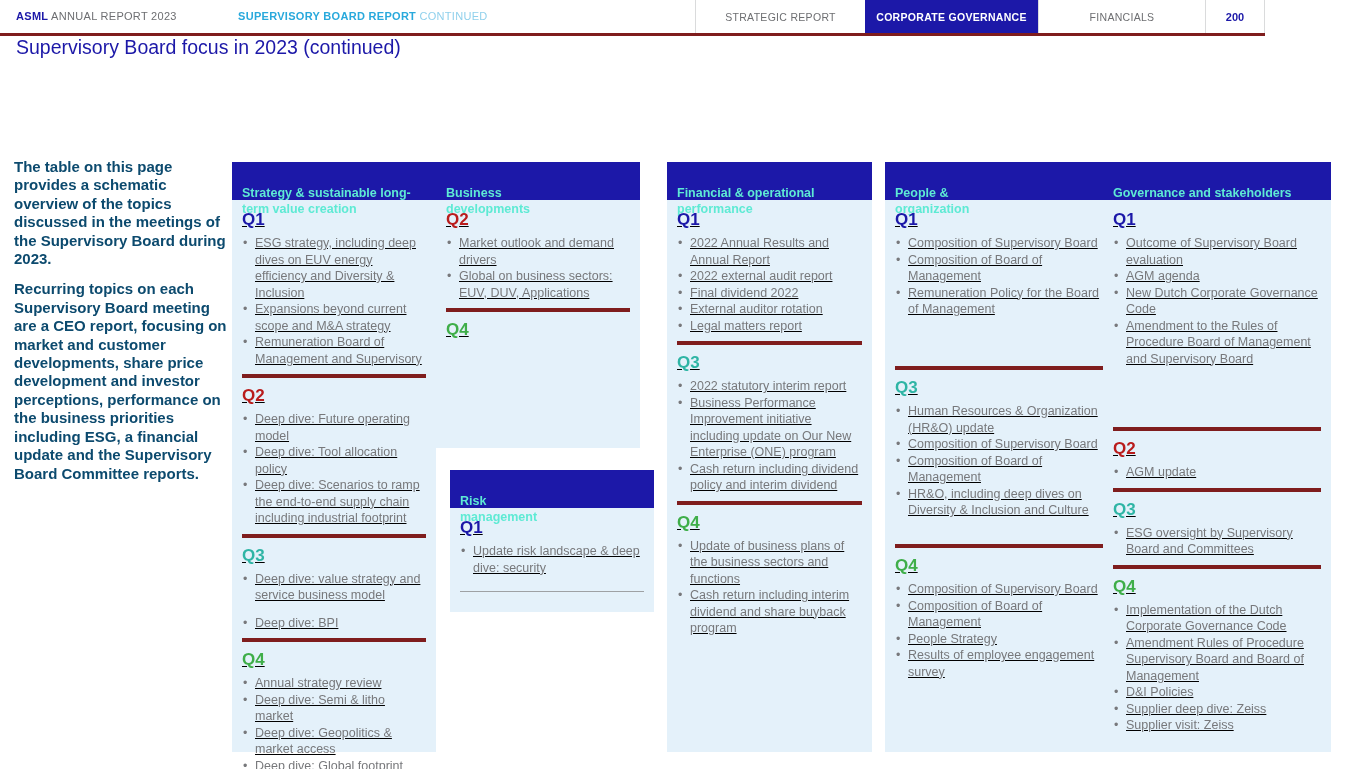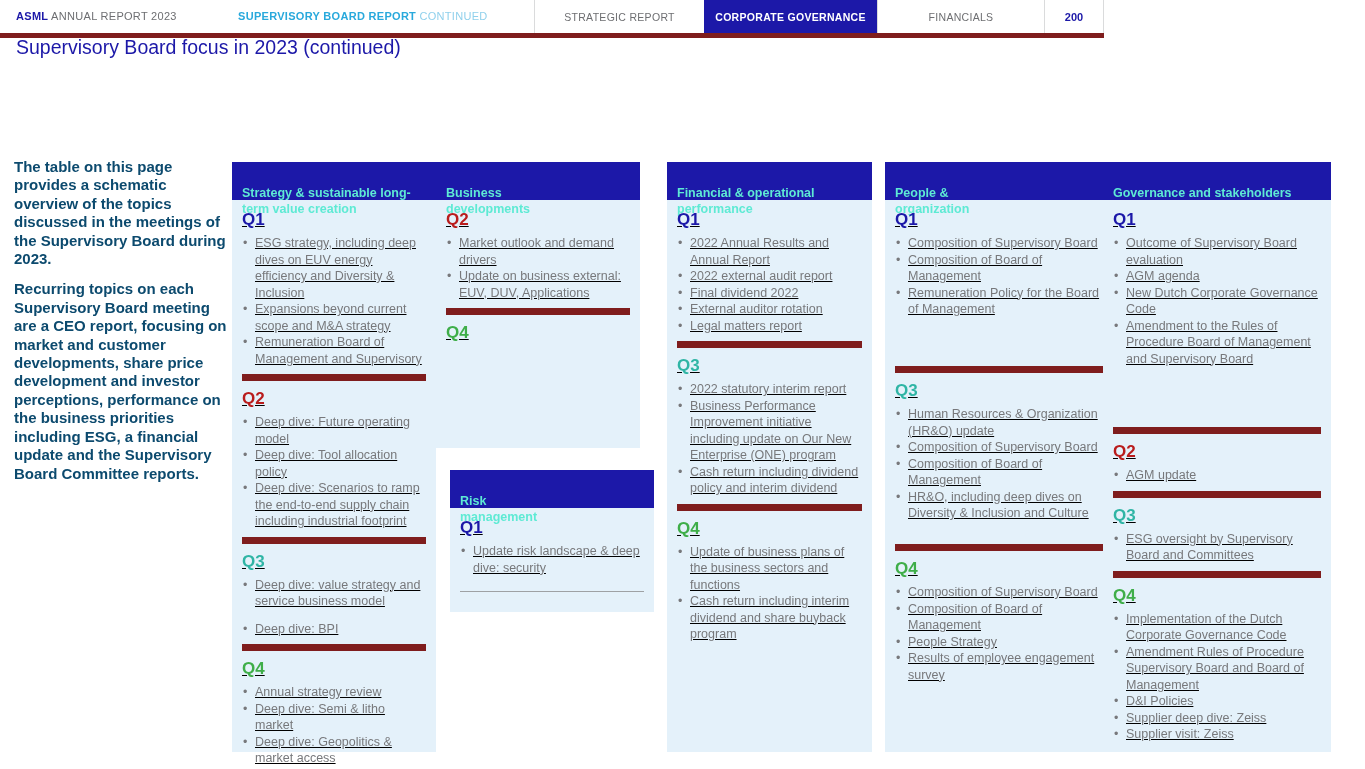--- a/index.html
+++ b/index.html
@@ -2,21 +2,21 @@
 <html><head>
 <meta charset="utf-8">
 <style>
   html,body{margin:0;padding:0;}
   body{
     width:1365px;height:769px;position:relative;background:#ffffff;
     font-family:"Liberation Sans","DejaVu Sans",sans-serif;
     -webkit-font-smoothing:antialiased;overflow:hidden;
   }
   
-  .topbar{position:absolute;left:0;top:0;width:1104px;height:33px;background:#fff;border-bottom:5px solid #7f1d1d;}
+  .topbar{position:absolute;left:0;top:0;width:1265px;height:33px;background:#fff;border-bottom:3px solid #7f1d1d;}
   .brand{position:absolute;left:16px;top:10px;font-size:11px;letter-spacing:.3px;color:#6d6e71;white-space:nowrap;}
   .brand b{color:#1c18a8;}
   .docsec{position:absolute;left:238px;top:10px;font-size:11px;letter-spacing:.3px;white-space:nowrap;color:#8fd0ec;}
   .docsec b{color:#29a9dc;}
   .tabs{position:absolute;right:0;top:0;height:33px;display:flex;}
   .tab{display:flex;align-items:center;justify-content:center;height:33px;width:170px;
        font-size:10.5px;letter-spacing:.3px;color:#6d6e71;border-left:1px solid #dadbdc;box-sizing:border-box;}
   .tab.active{background:#1c18a8;color:#fff;font-weight:700;border-left:none;width:173px;}
   .tab.financials{width:167px;border-left:1px solid #dadbdc;}
   .page-num{display:flex;align-items:center;justify-content:center;width:60px;height:33px;
@@ -32,21 +32,21 @@
   #box-strategy  {left:232px; top:162px;width:204px;height:590px;}
   #box-business  {left:436px; top:162px;width:204px;height:286px;}
   #box-risk      {left:450px; top:470px;width:204px;height:142px;}
   #box-financial {left:667px; top:162px;width:205px;height:590px;}
   #box-people    {left:885px; top:162px;width:233px;height:590px;}
   #box-governance{left:1103px;top:162px;width:228px;height:590px;}
   .column-header{height:38px;box-sizing:border-box;background:#1c18a8;color:#5eead4;
       font-size:12.5px;font-weight:700;line-height:1.3;padding:23px 10px 0 10px;white-space:pre-line;}
   .column-body{padding:2px 10px 8px 10px;overflow:hidden;box-sizing:border-box;}
   .section{padding:8px 0 7px 0;box-sizing:border-box;text-decoration:underline;}
-  .section + .section{border-top:7px solid #7f1d1d;}
+  .section + .section{border-top:4px solid #7f1d1d;}
   .q{font-size:17px;font-weight:700;line-height:20px;margin:0 0 5px 0;}
   .q-navy {color:#1c18a8;}
   .q-blue {color:#b91c1c;}
   .q-teal {color:#2fb5a5;}
   .q-green{color:#3fae49;}
   ul.topics{list-style:none;margin:0;padding:0;}
   ul.topics li{position:relative;padding-left:13px;color:#77787b;font-size:12.5px;line-height:16.5px;}
   ul.topics li::before{content:"\2022";position:absolute;left:1px;color:#77787b;}
   
   #box-strategy  .section:nth-child(1){min-height:148px;}
@@ -122,21 +122,21 @@
       </div>
     </div>
     <div class="column-box" id="box-business">
       <div class="column-header">Business
 developments</div>
       <div class="column-body">
         <div class="section">
           <div class="q q-blue">Q2</div>
           <ul class="topics">
             <li>Market outlook and demand drivers</li>
-            <li>Update on business external: EUV, DUV, Applications</li>
+            <li>Global on business sectors: EUV, DUV, Applications</li>
           </ul>
         </div>
         <div class="section">
           <div class="q q-green">Q4</div>
         </div>
       </div>
     </div>
     <div class="column-box" id="box-risk">
       <div class="column-header">Risk
 management</div>

